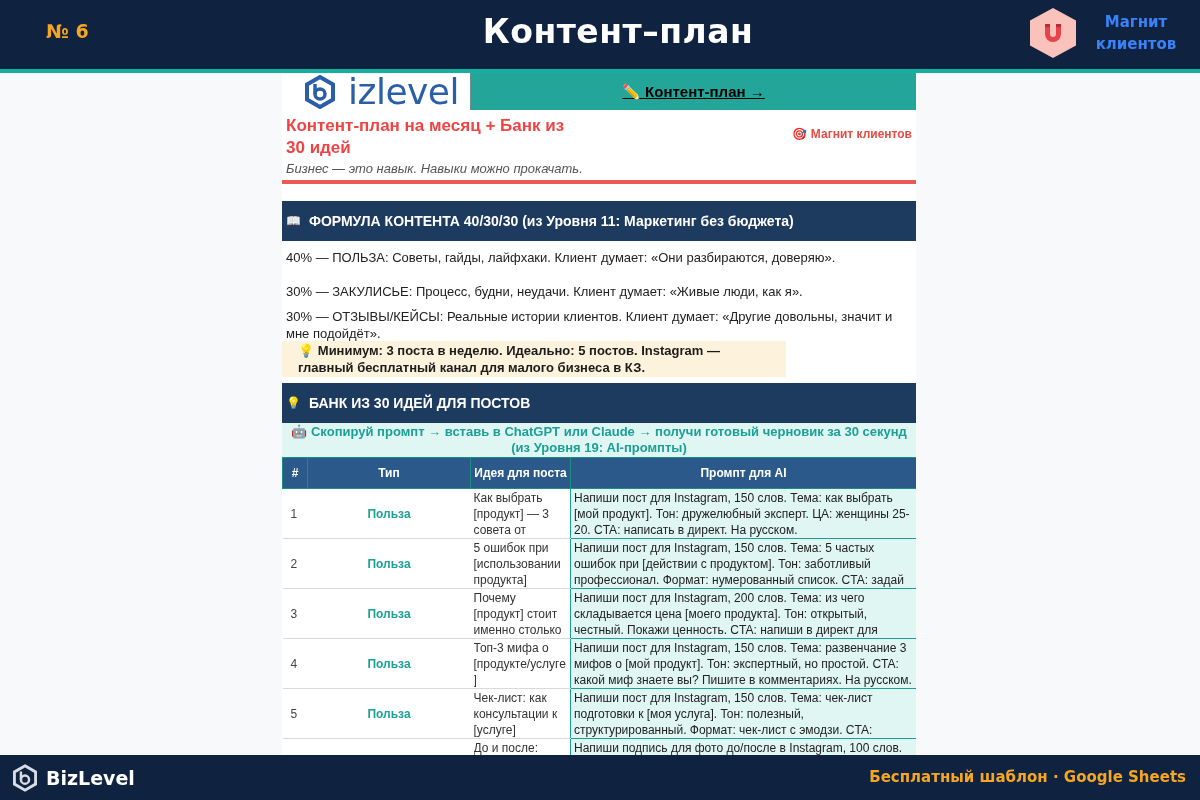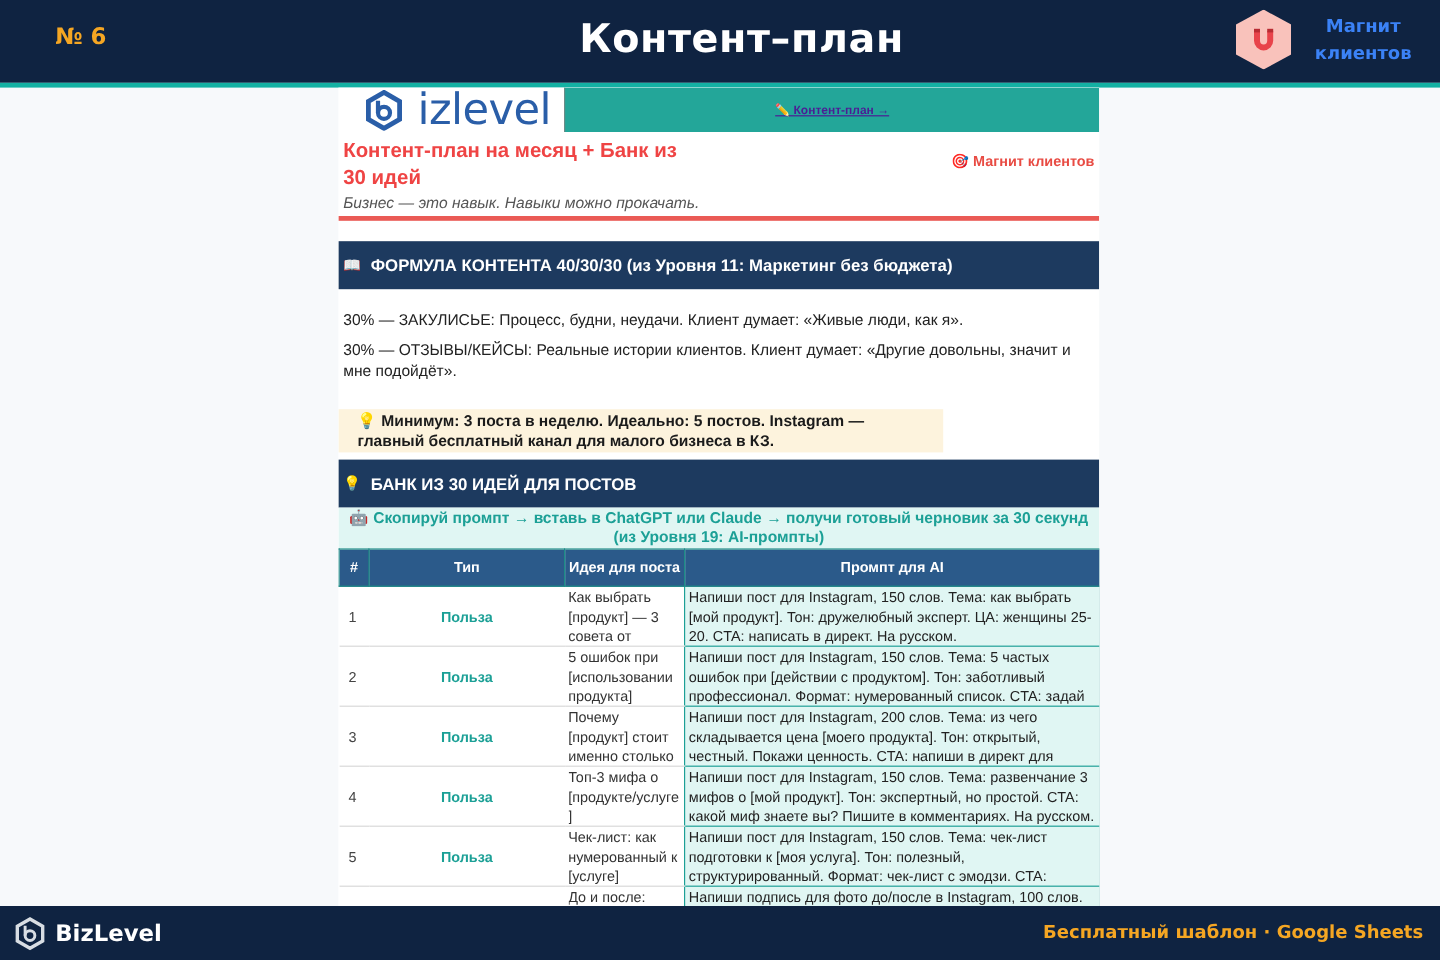--- a/index.html
+++ b/index.html
@@ -12,21 +12,21 @@
   .magnet-brand { position: absolute; left: 1030px; top: 8px; display: flex; align-items: center; }
   .magnet-hex { width: 46px; height: 50px; background: #f9c2bb; clip-path: polygon(50% 0, 100% 25%, 100% 75%, 50% 100%, 0 75%, 0 25%); display: flex; align-items: center; justify-content: center; }
   .magnet-label { margin-left: 16px; color: #3b82f6; font-family: "DejaVu Sans", sans-serif; font-weight: bold; font-size: 15px; line-height: 22px; text-align: center; width: 88px; }
 
   .sheet { position: absolute; left: 282px; top: 73px; width: 634px; height: 682px; background: #ffffff; overflow: hidden; }
 
   .sheet-head { position: relative; height: 112px; }
   .logo-cell { position: absolute; left: 0; top: 0; width: 188px; height: 37px; display: flex; align-items: center; padding-left: 22px; }
   .logo-text { color: #2a5ea8; font-size: 36px; font-weight: normal; letter-spacing: -0.5px; margin-left: 12px; font-family: "DejaVu Sans", sans-serif; }
   .link-cell { position: absolute; left: 188px; top: 0; width: 446px; height: 37px; background: #23a699; border-left: 1px solid #6b8c88; display: flex; align-items: center; justify-content: center; }
-  .link-cell a { color: #4c1d95; font-weight: bold; font-size: 10px; text-decoration: underline; }
+  .link-cell a { color: #000000; font-weight: bold; font-size: 15px; text-decoration: underline; }
   .sheet-title { position: absolute; left: 4px; top: 42px; width: 300px; color: #ef4444; font-weight: bold; font-size: 17px; line-height: 22px; }
   .sheet-magnet { position: absolute; right: 4px; top: 54px; color: #e84b43; font-weight: bold; font-size: 12px; }
   .tagline { position: absolute; left: 4px; top: 88px; color: #555555; font-style: italic; font-size: 13px; }
   .red-rule { position: absolute; left: 0; top: 107px; width: 634px; height: 4px; background: #ea5a55; }
 
   .section-hdr { background: #1d3a5f; color: #ffffff; font-weight: bold; font-size: 14px; display: flex; align-items: center; padding-left: 4px; }
   .section-hdr .ico { margin-right: 8px; font-size: 12px; }
   .formula { position: absolute; left: 0; top: 128px; width: 634px; height: 40px; }
   .formula-body { position: absolute; left: 0; top: 168px; width: 634px; }
   .f-line { font-size: 13px; color: #222; padding-left: 4px; line-height: 17px; }
@@ -88,20 +88,21 @@
     <div class="sheet-magnet">🎯 Магнит клиентов</div>
     <div class="tagline">Бизнес — это навык. Навыки можно прокачать.</div>
     <div class="red-rule"></div>
   </div>
 
   <div class="section-hdr formula">
     <span class="ico">📖</span>
     <span>ФОРМУЛА КОНТЕНТА 40/30/30 (из Уровня 11: Маркетинг без бюджета)</span>
   </div>
   <div class="formula-body">
+    <div class="f-line" style="margin-top:8px;">40% — ПОЛЬЗА: Советы, гайды, лайфхаки. Клиент думает: «Они разбираются, доверяю».</div>
     <div class="f-line" style="margin-top:17px;">30% — ЗАКУЛИСЬЕ: Процесс, будни, неудачи. Клиент думает: «Живые люди, как я».</div>
     <div class="f-line" style="margin-top:8px;">30% — ОТЗЫВЫ/КЕЙСЫ: Реальные истории клиентов. Клиент думает: «Другие довольны, значит и мне подойдёт».</div>
   </div>
   <div class="tip">💡  Минимум: 3 поста в неделю. Идеально: 5 постов. Instagram — главный бесплатный канал для малого бизнеса в КЗ.</div>
 
   <div class="section-hdr bank">
     <span class="ico">💡</span>
     <span>БАНК ИЗ 30 ИДЕЙ ДЛЯ ПОСТОВ</span>
   </div>
   <div class="ai-note">🤖  Скопируй промпт → вставь в ChatGPT или Claude → получи готовый черновик за 30 секунд (из Уровня 19: AI-промпты)</div>
@@ -159,21 +160,21 @@
             <div>Топ-3 мифа о [продукте/услуге ]</div>
           </td>
         <td class="prompt">
             <div>Напиши пост для Instagram, 150 слов. Тема: развенчание 3 мифов о [мой продукт]. Тон: экспертный, но простой. CTA: какой миф знаете вы? Пишите в комментариях. На русском.</div>
           </td>
       </tr>
       <tr>
         <td class="num">5</td>
         <td class="type">Польза</td>
         <td class="idea">
-            <div>Чек-лист: как нумерованный к [услуге]</div>
+            <div>Чек-лист: как консультации к [услуге]</div>
           </td>
         <td class="prompt">
             <div>Напиши пост для Instagram, 150 слов. Тема: чек-лист подготовки к [моя услуга]. Тон: полезный, структурированный. Формат: чек-лист с эмодзи. CTA: сохрани себе! На русском.</div>
           </td>
       </tr>
       <tr>
         <td class="num"></td>
         <td class="type"></td>
         <td class="idea">
             <div>До и после:</div>

